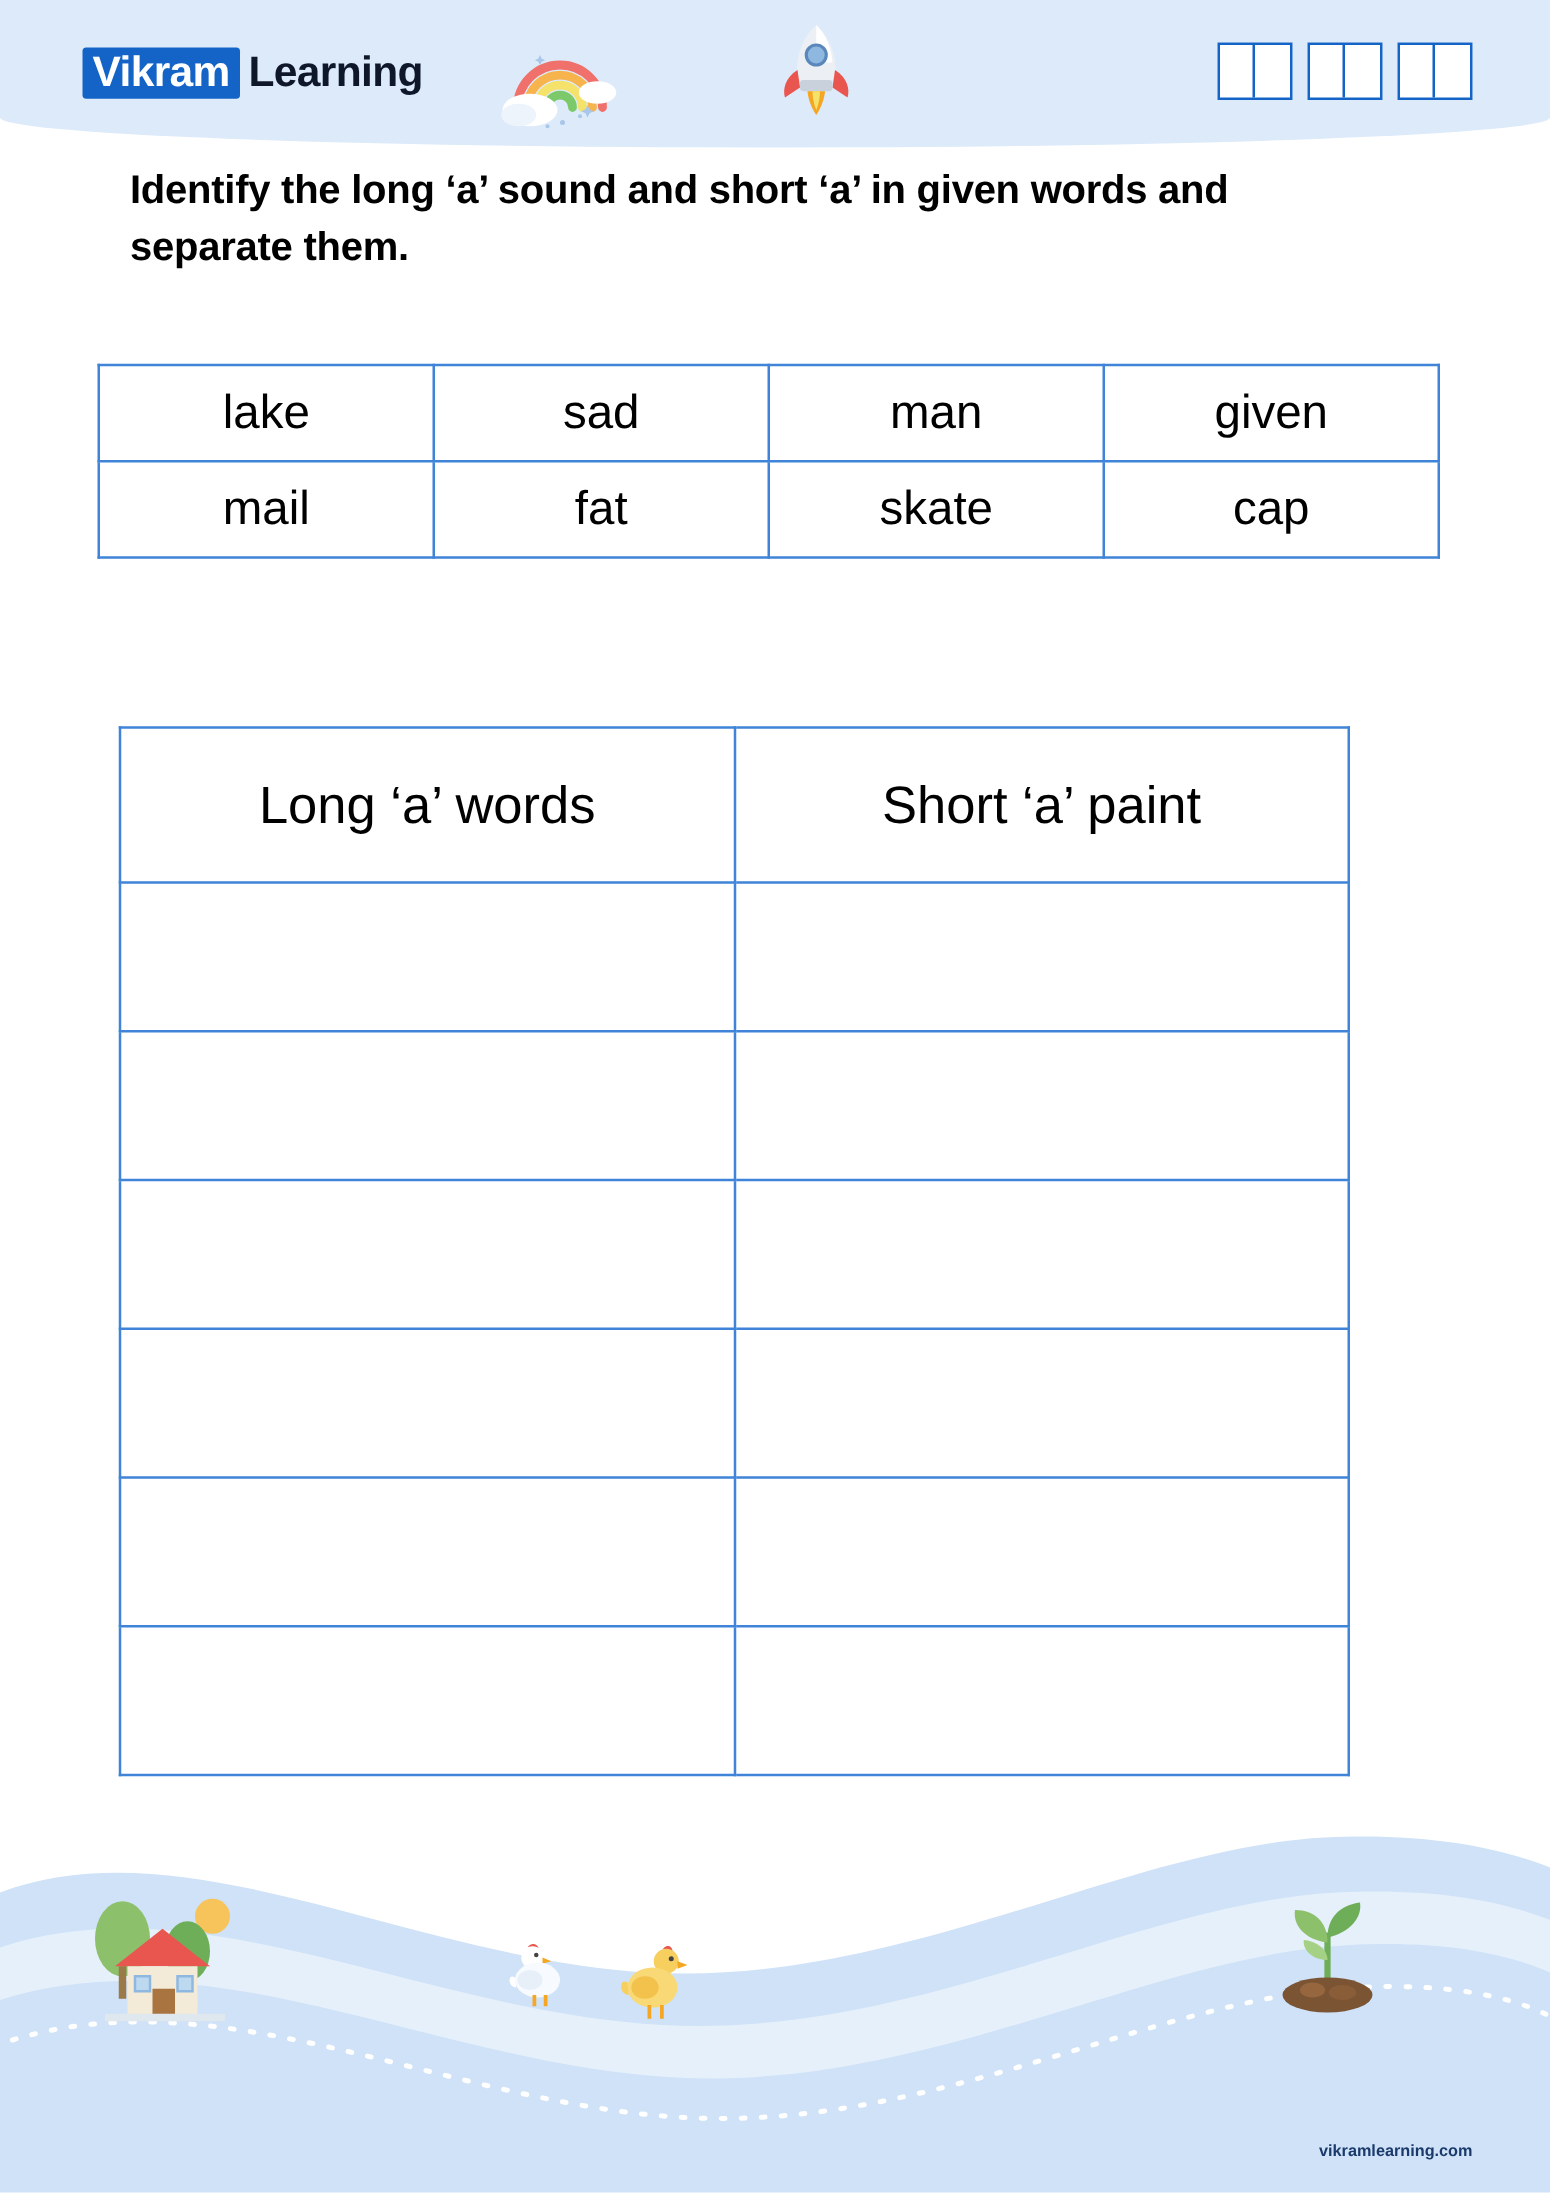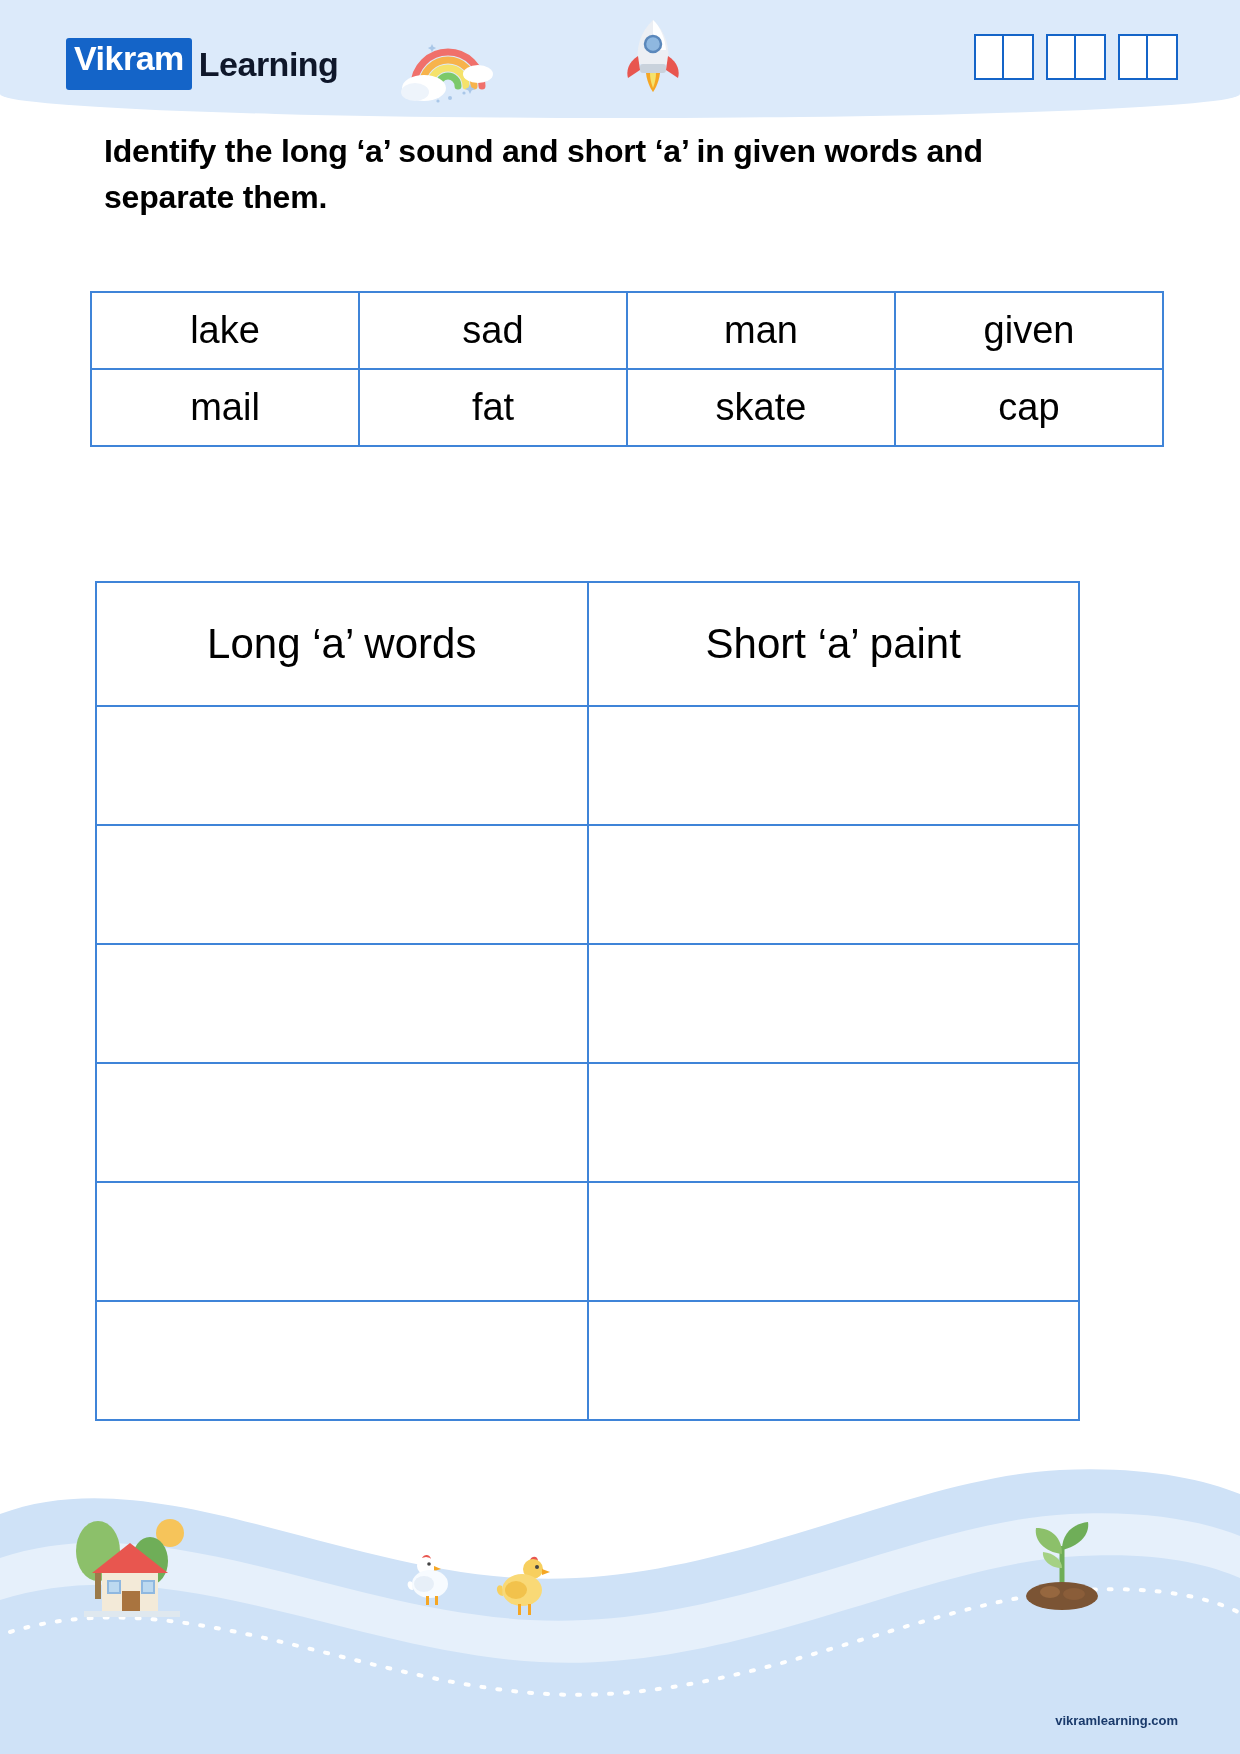--- a/index.html
+++ b/index.html
@@ -30,21 +30,21 @@
     left: 66px; top: 38px;
     display: flex;
     align-items: center;
     font-size: 34px;
     font-weight: bold;
     letter-spacing: -0.5px;
   }
   .logo-vikram {
     background: #1464c8;
     color: #ffffff;
-    padding: 1px 8px 12px 8px;
+    padding: 1px 8px 1px 8px;
     border-radius: 3px;
   }
   .logo-learning {
     color: #0f172a;
     margin-left: 7px;
   }
 
   .deco-rainbow {
     position: absolute;
     left: 398px; top: 14px;
@@ -94,21 +94,21 @@
     font-size: 32px;
     font-weight: bold;
     color: #000000;
     line-height: 1.45;
     letter-spacing: -0.2px;
   }
 
   
   .wordbank {
     position: absolute;
-    left: 90px; top: 291px;
+    left: 78px; top: 291px;
     width: 1074px;
     border-collapse: collapse;
     table-layout: fixed;
   }
   .wordbank td {
     border: 2px solid #3f84d8;
     height: 77px;
     text-align: center;
     vertical-align: middle;
     font-size: 38px;

